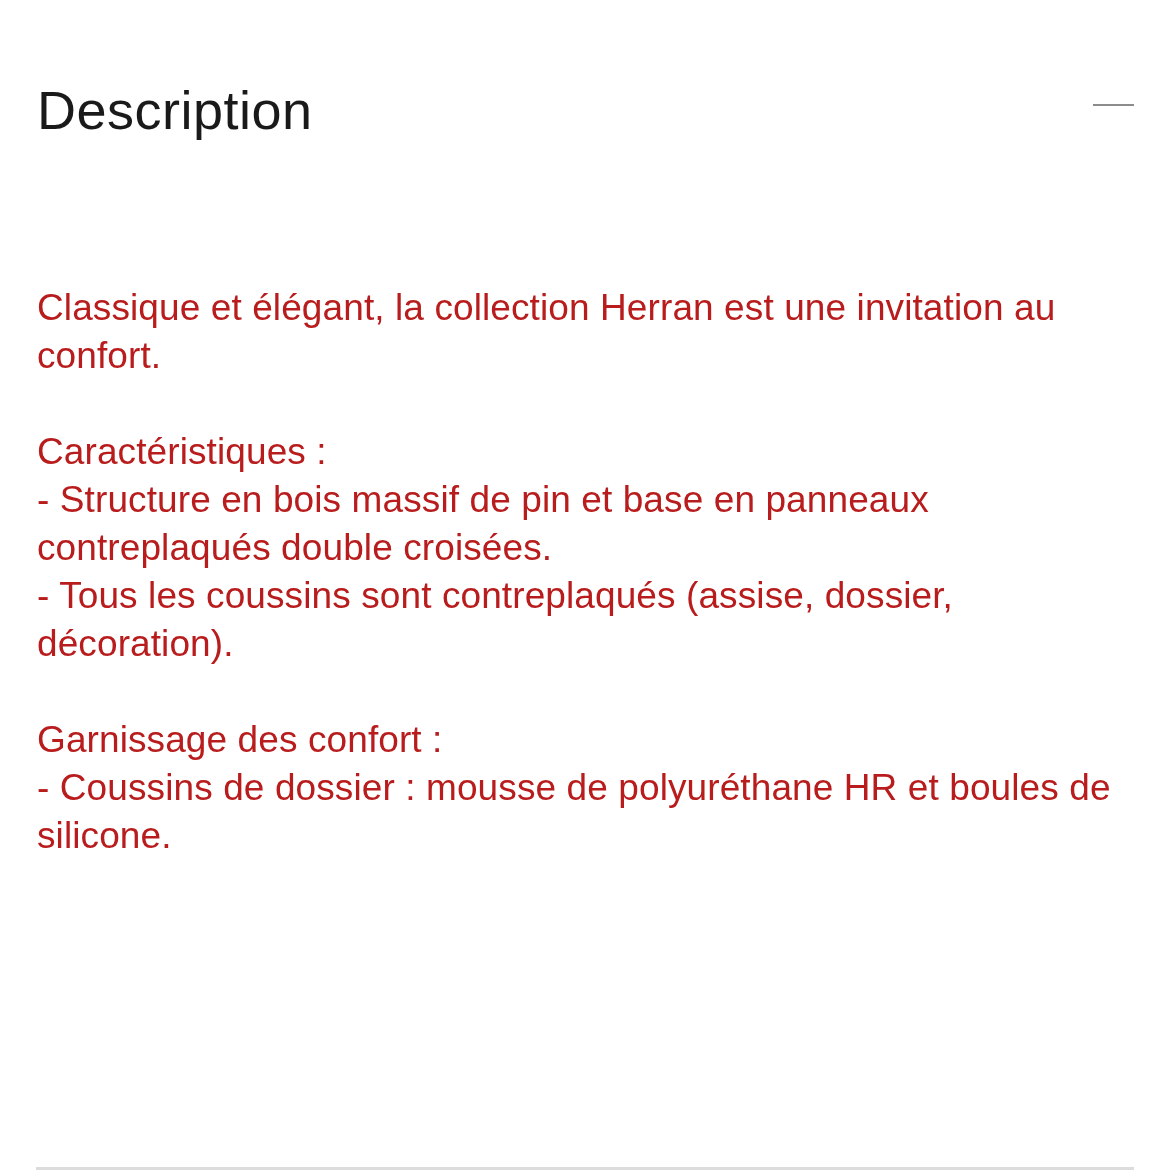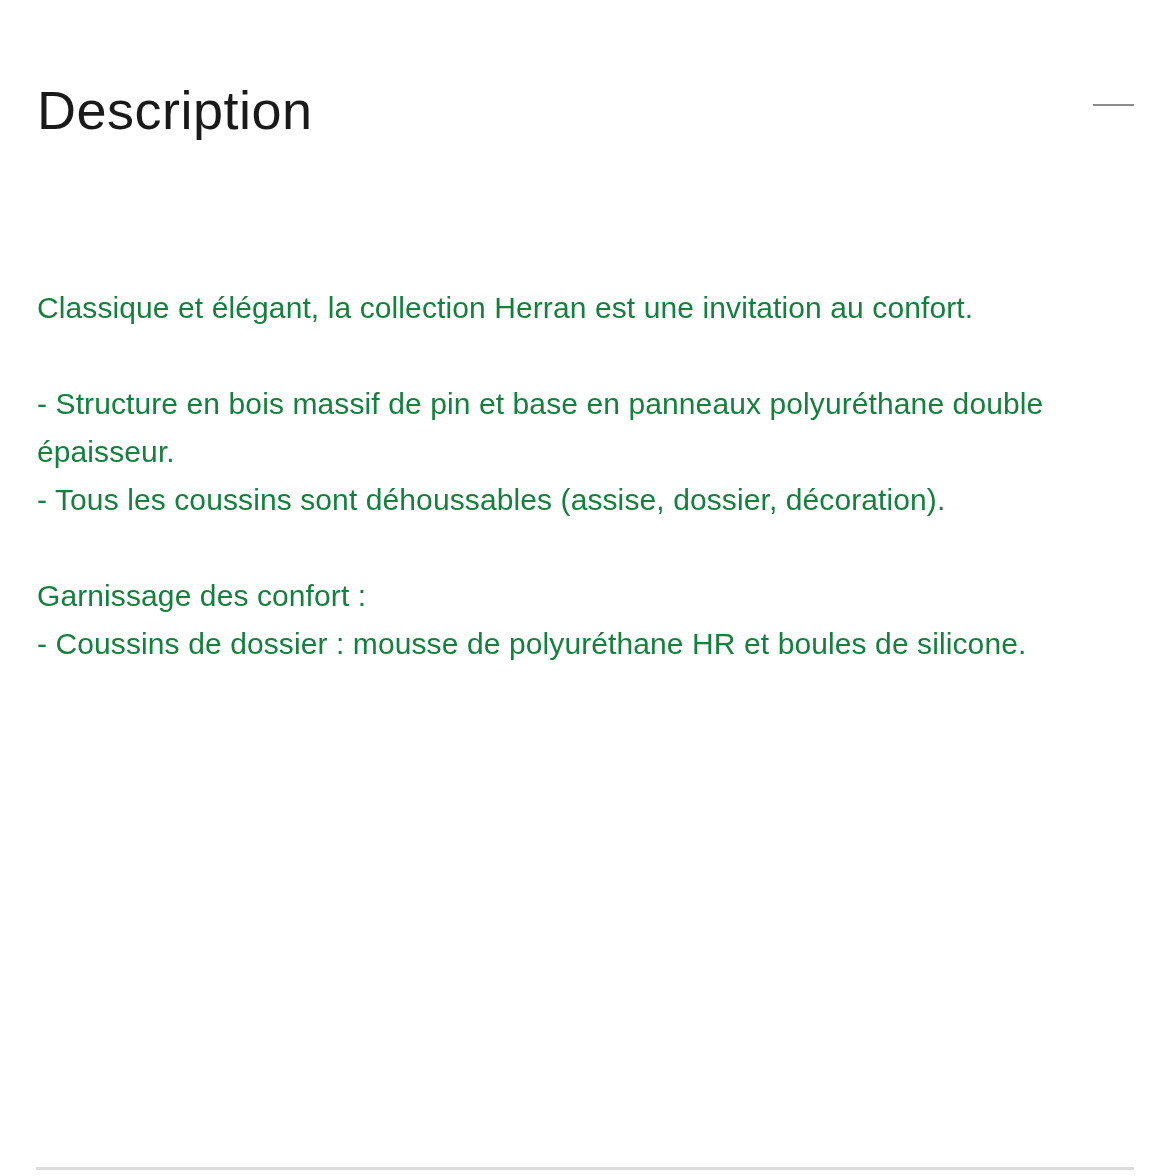--- a/index.html
+++ b/index.html
@@ -47,23 +47,23 @@
       top: 34px;
       width: 41px;
       height: 2px;
       background: #8c8c8c;
     }
     .accordion-body {
       position: absolute;
       left: 0;
       top: 284px;
       width: 1097px;
-      font-size: 30px;
+      font-size: 37px;
       line-height: 48px;
-      color: #15803d;
+      color: #b91c1c;
       letter-spacing: 0.1px;
     }
     .para {
       margin: 0;
     }
     .para-gap {
       height: 48px;
     }
     .line {
       display: block;
@@ -84,22 +84,23 @@
 <div class="accordion">
   <div class="accordion-header">
     <h2 class="accordion-title">Description</h2>
     <span class="collapse-icon"></span>
   </div>
 
   <div class="accordion-body">
     <p class="para">Classique et élégant, la collection Herran est une invitation au confort.</p>
     <div class="para-gap"></div>
 
-    <span class="line">- Structure en bois massif de pin et base en panneaux polyuréthane double épaisseur.</span>
-    <span class="line">- Tous les coussins sont déhoussables (assise, dossier, décoration).</span>
+    <p class="para">Caractéristiques :</p>
+    <span class="line">- Structure en bois massif de pin et base en panneaux contreplaqués double croisées.</span>
+    <span class="line">- Tous les coussins sont contreplaqués (assise, dossier, décoration).</span>
     <div class="para-gap"></div>
 
     <p class="para">Garnissage des confort :</p>
     <span class="line">- Coussins de dossier : mousse de polyuréthane HR et boules de silicone.</span>
   </div>
 
   <div class="divider"></div>
 </div>
 
 </body></html>

